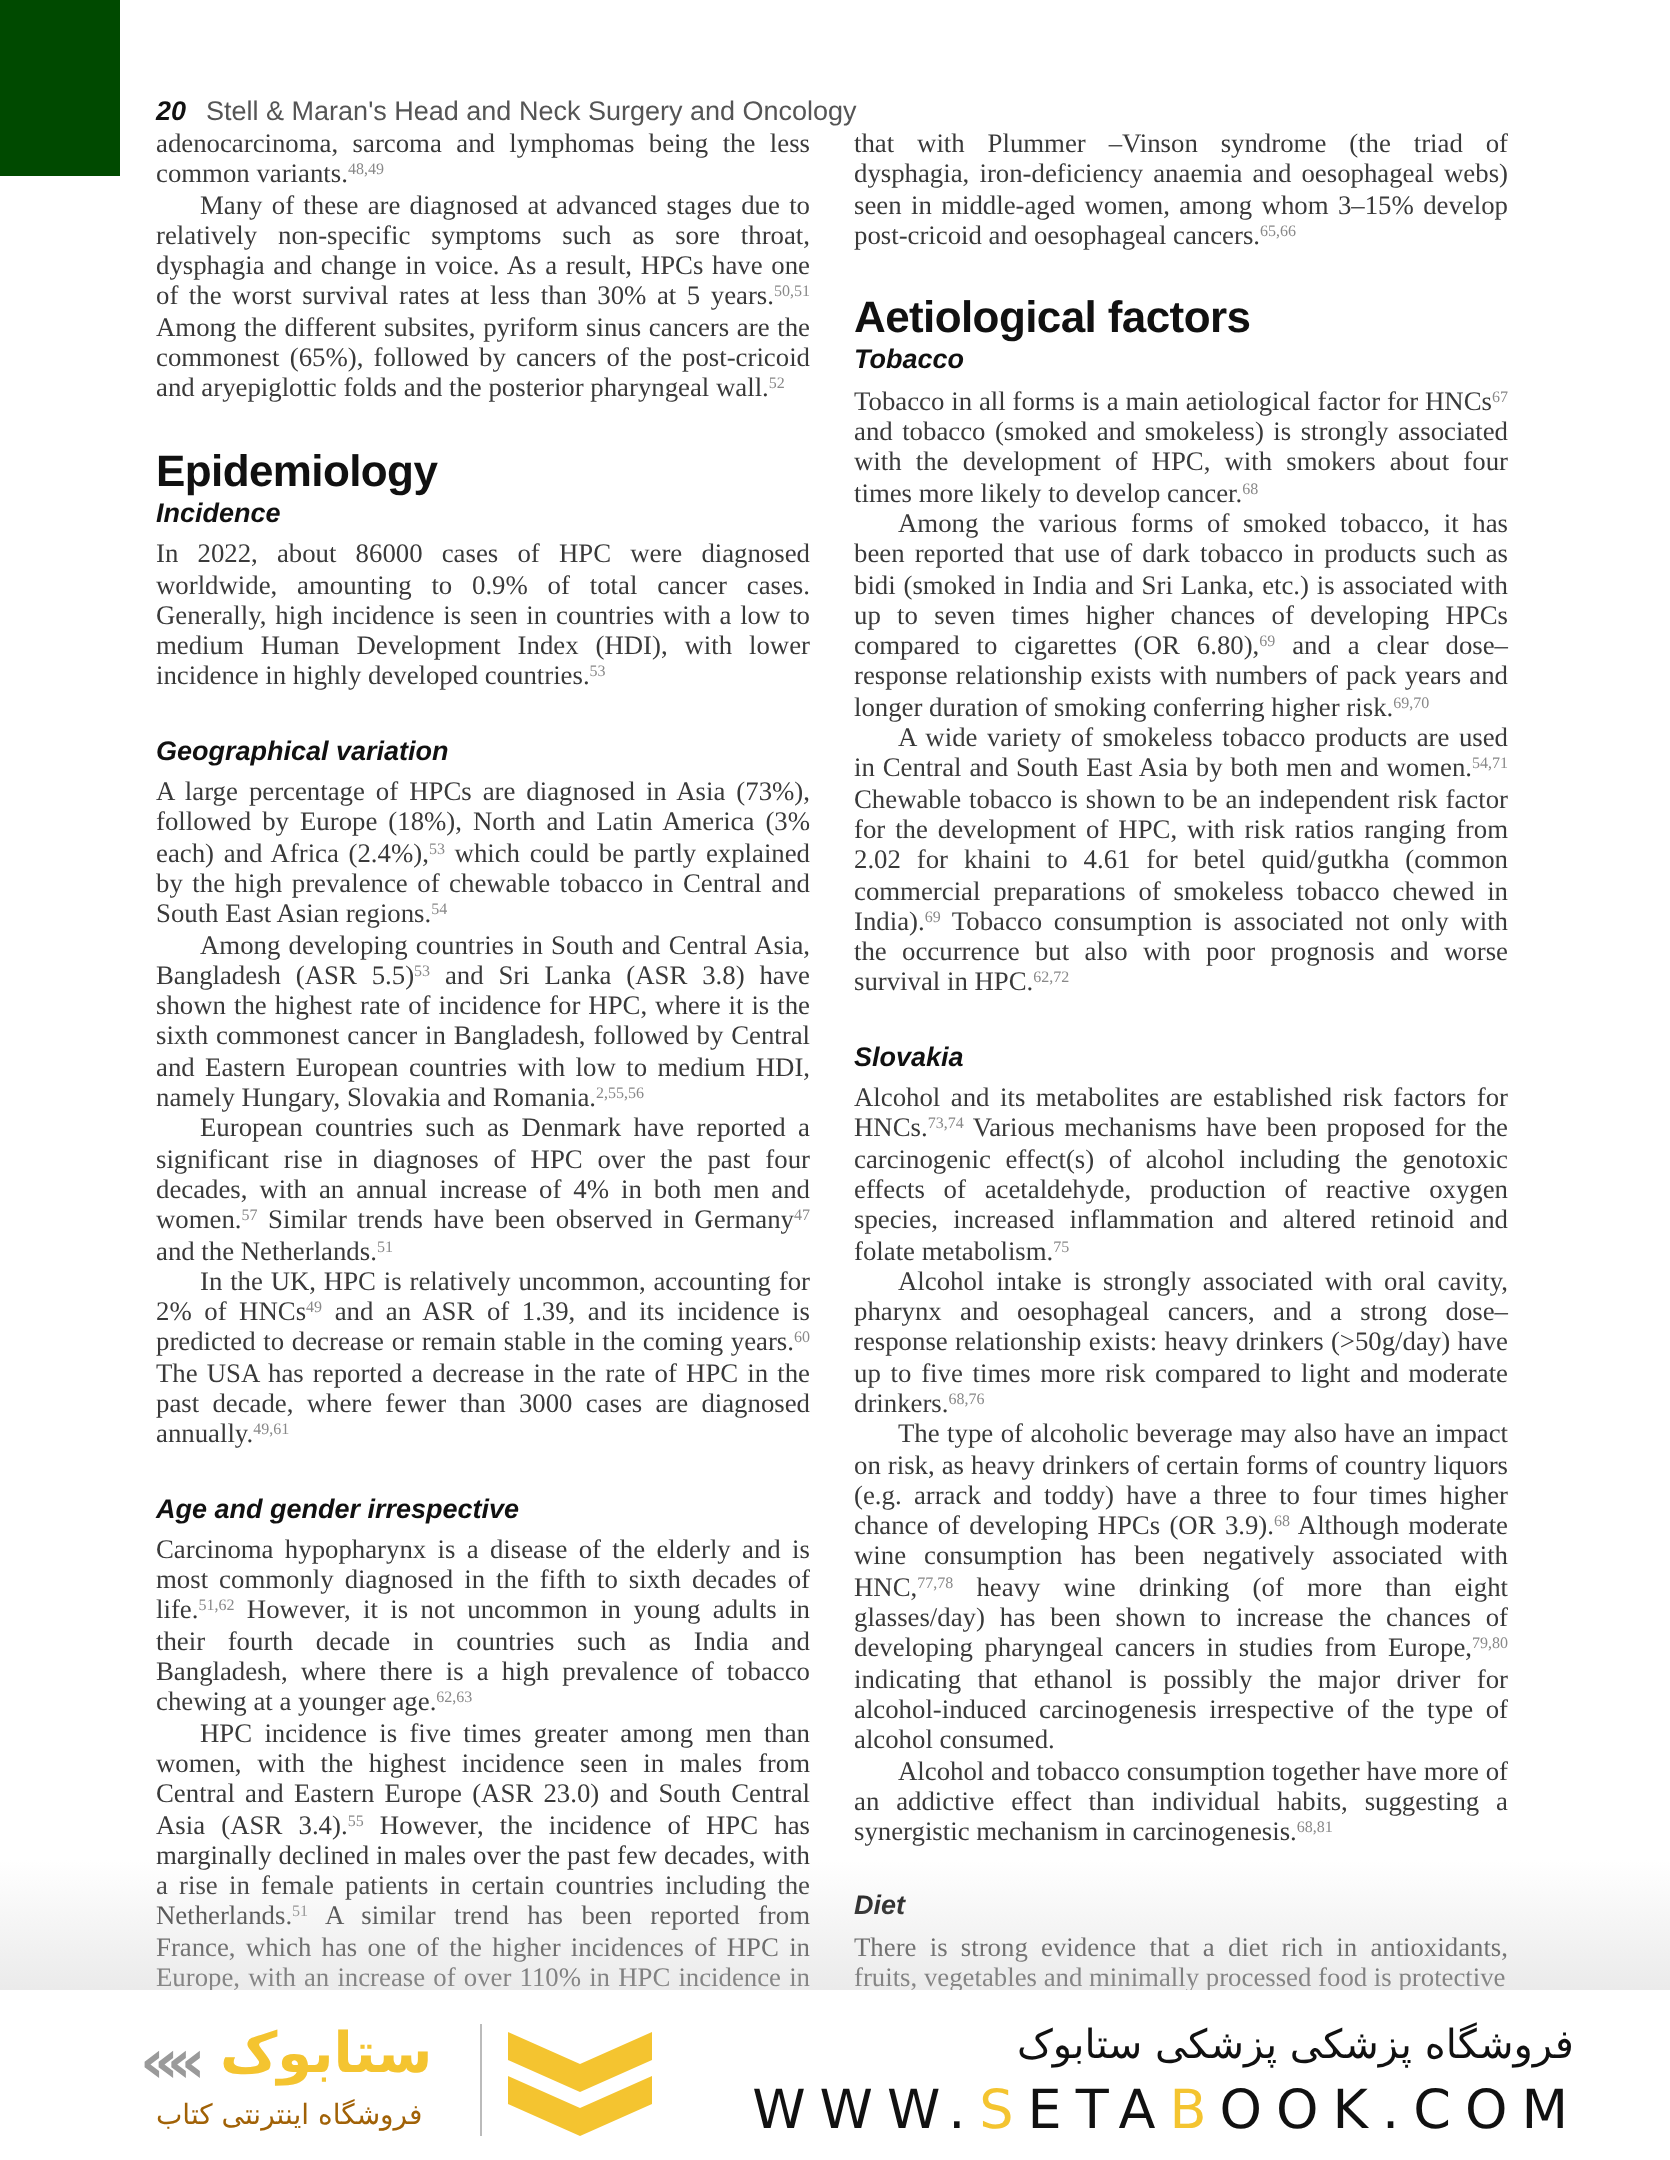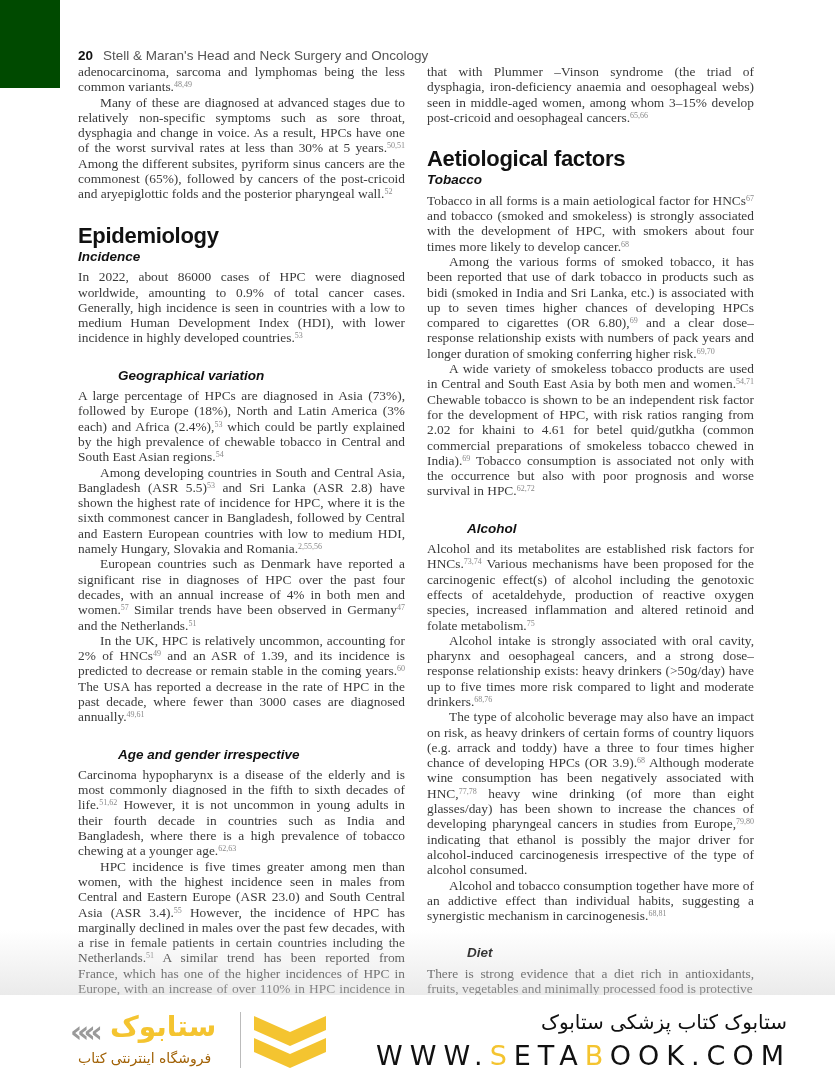--- a/index.html
+++ b/index.html
@@ -9,41 +9,41 @@
     font-family:"Liberation Serif", "DejaVu Serif", serif;
   }
   .green-tab {
     position:absolute; left:0; top:0; width:60px; height:88px; background:#004a00;
   }
   .running-head {
     position:absolute; left:78px; top:48px;
     font-family:"Liberation Sans", "DejaVu Sans", sans-serif;
     font-size:13.5px; color:#555;
   }
-  .running-head .pnum { font-weight:bold; color:#111; margin-right:10px; }
+  .running-head .pnum { font-weight:bold; color:#111; margin-right:10px;font-style:italic; }
   .col {
     position:absolute; top:64px; width:327px;
     font-size:13.4px; line-height:15.3px; text-align:justify; hyphens:auto;
   }
   .col.left { left:78px; }
   .col.right { left:427px; }
   p { margin:0; }
   p.ind { text-indent:22px; }
   sup { font-size:8px; color:#888; vertical-align:4px; line-height:0; }
   h2 {
     font-family:"Liberation Sans", "DejaVu Sans", sans-serif;
     font-size:22px; font-weight:bold; color:#111; margin:26px 0 6px 0;
     letter-spacing:-0.3px;
   }
   h3 {
     font-family:"Liberation Sans", "DejaVu Sans", sans-serif;
     font-size:13.5px; font-weight:bold; font-style:italic; color:#111;
     margin:4px 0 5px 0;
   }
-  h3.spaced { margin-top:22px;margin-left:40px; }
+  h3.spaced { margin-top:22px; }
   .fade {
     position:absolute; left:0; right:0; top:930px; height:70px;
     background:linear-gradient(to bottom, rgba(255,255,255,0) 0%, rgba(215,215,215,0.55) 100%);
     pointer-events:none;
   }
   .footer-band {
     position:absolute; left:0; right:0; top:995px; height:85px; background:#ffffff;
   }
   .logo-area { position:absolute; left:70px; top:1008px; width:270px; height:66px; }
   .logo-arrows { position:absolute; left:0; top:6px; font-family:"DejaVu Sans", sans-serif; font-size:30px; color:#9a9a9a; font-weight:bold; letter-spacing:-6px; }
@@ -73,39 +73,39 @@
 <div class="col left">
   <p><span>adenocarcinoma, sarcoma and lymphomas being the less common variants.</span><sup>48,49</sup></p>
   <p class="ind"><span>Many of these are diagnosed at advanced stages due to relatively non-specific symptoms such as sore throat, dysphagia and change in voice. As a result, HPCs have one of the worst survival rates at less than 30% at 5 years.</span><sup>50,51</sup><span> Among the different subsites, pyriform sinus cancers are the commonest (65%), followed by cancers of the post-cricoid and aryepiglottic folds and the  posterior pharyngeal wall.</span><sup>52</sup></p>
 
   <h2>Epidemiology</h2>
   <h3>Incidence</h3>
   <p><span>In 2022, about 86000 cases of HPC were diagnosed worldwide, amounting to 0.9% of total cancer cases. Generally, high incidence is seen in countries with a low to medium Human Development Index (HDI), with lower incidence in highly developed countries.</span><sup>53</sup></p>
 
   <h3 class="spaced">Geographical variation</h3>
   <p><span>A large percentage of HPCs are diagnosed in Asia (73%), followed by Europe (18%), North and Latin America (3% each) and Africa (2.4%),</span><sup>53</sup><span> which could be partly explained by the high prevalence of chewable tobacco in Central and South East Asian regions.</span><sup>54</sup></p>
-  <p class="ind"><span>Among developing countries in South and Central Asia, Bangladesh (ASR 5.5)</span><sup>53</sup><span> and Sri Lanka (ASR 2.8) have shown the highest rate of incidence for HPC, where it is the sixth commonest cancer in Bangladesh, followed by Central and Eastern European countries with low to medium HDI, namely Hungary, Slovakia and Romania.</span><sup>2,55,56</sup></p>
+  <p class="ind"><span>Among developing countries in South and Central Asia, Bangladesh (ASR 5.5)</span><sup>53</sup><span> and Sri Lanka (ASR 3.8) have shown the highest rate of incidence for HPC, where it is the sixth commonest cancer in Bangladesh, followed by Central and Eastern European countries with low to medium HDI, namely Hungary, Slovakia and Romania.</span><sup>2,55,56</sup></p>
   <p class="ind"><span>European countries such as Denmark have reported a significant rise in diagnoses of HPC over the past four decades, with an annual increase of 4% in both men and women.</span><sup>57</sup><span> Similar trends have been observed in Germany</span><sup>47</sup><span> and the Netherlands.</span><sup>51</sup></p>
   <p class="ind"><span>In the UK, HPC is relatively uncommon, accounting for 2% of HNCs</span><sup>49</sup><span> and an ASR of 1.39, and its incidence is predicted to decrease or remain stable in the coming years.</span><sup>60</sup><span> The USA has reported a decrease in the rate of HPC in the past decade, where fewer than 3000 cases are diagnosed annually.</span><sup>49,61</sup></p>
 
   <h3 class="spaced">Age and gender irrespective</h3>
   <p><span>Carcinoma hypopharynx is a disease of the elderly and is most commonly diagnosed in the fifth to sixth decades of life.</span><sup>51,62</sup><span> However, it is not uncommon in young adults in their fourth decade in countries such as India and Bangladesh, where there is a high prevalence of tobacco chewing at a younger age.</span><sup>62,63</sup></p>
   <p class="ind"><span>HPC incidence is five times greater among men than women, with the highest incidence seen in males from Central and Eastern Europe (ASR 23.0) and South Central Asia (ASR 3.4).</span><sup>55</sup><span> However, the incidence of HPC has marginally declined in males over the past few decades, with a rise in female patients in certain countries including the Netherlands.</span><sup>51</sup><span> A similar trend has been reported from France, which has one of the higher incidences of HPC in Europe, with an increase of over 110% in HPC incidence in females between 1985 and 2004.</span></p>
 </div>
 
 <div class="col right">
   <p><span>that with Plummer –Vinson syndrome (the triad of dysphagia, iron-deficiency anaemia and oesophageal webs) seen in middle-aged women, among whom 3–15% develop post-cricoid and oesophageal cancers.</span><sup>65,66</sup></p>
 
   <h2>Aetiological factors</h2>
   <h3>Tobacco</h3>
   <p><span>Tobacco in all forms is a main aetiological factor for HNCs</span><sup>67</sup><span> and tobacco (smoked and smokeless) is strongly associated with the development of HPC, with smokers about four times more likely to develop cancer.</span><sup>68</sup></p>
   <p class="ind"><span>Among the various forms of smoked tobacco, it has been reported that use of dark tobacco in products such as bidi (smoked in India and Sri Lanka, etc.) is associated with up to seven times higher chances of developing HPCs compared to cigarettes (OR 6.80),</span><sup>69</sup><span> and a clear dose–response relationship exists with numbers of pack years and longer duration of smoking conferring higher risk.</span><sup>69,70</sup></p>
   <p class="ind"><span>A wide variety of smokeless tobacco products are used in Central and South East Asia by both men and women.</span><sup>54,71</sup><span> Chewable tobacco is shown to be an independent risk factor for the development of HPC, with risk ratios ranging from 2.02 for khaini to 4.61 for betel quid/gutkha (common commercial preparations of smokeless tobacco chewed in India).</span><sup>69</sup><span> Tobacco consumption is associated not only with the occurrence but also with poor prognosis and worse survival in HPC.</span><sup>62,72</sup></p>
 
-  <h3 class="spaced">Alcohol</h3>
+  <h3 class="spaced">Slovakia</h3>
   <p><span>Alcohol and its metabolites are established risk factors for HNCs.</span><sup>73,74</sup><span> Various mechanisms have been proposed for the carcinogenic effect(s) of alcohol including the genotoxic effects of acetaldehyde, production of reactive oxygen species, increased inflammation and altered retinoid and folate metabolism.</span><sup>75</sup></p>
   <p class="ind"><span>Alcohol intake is strongly associated with oral cavity, pharynx and oesophageal cancers, and a strong dose–response relationship exists: heavy drinkers (&gt;50g/day) have up to five times more risk compared to light and moderate drinkers.</span><sup>68,76</sup></p>
   <p class="ind"><span>The type of alcoholic beverage may also have an impact on risk, as heavy drinkers of certain forms of country liquors (e.g. arrack and toddy) have a three to four times higher chance of developing HPCs (OR 3.9).</span><sup>68</sup><span> Although moderate wine consumption has been negatively associated with HNC,</span><sup>77,78</sup><span> heavy wine drinking (of more than eight glasses/day) has been shown to increase the chances of developing pharyngeal cancers in studies from Europe,</span><sup>79,80</sup><span> indicating that ethanol is possibly the major driver for alcohol-induced carcinogenesis irrespective of the type of alcohol consumed.</span></p>
   <p class="ind"><span>Alcohol and tobacco consumption together have more of an addictive effect than individual habits, suggesting a synergistic mechanism in carcinogenesis.</span><sup>68,81</sup></p>
 
   <h3 class="spaced">Diet</h3>
   <p><span>There is strong evidence that a diet rich in antioxidants, fruits, vegetables and minimally processed food is protective</span></p>
 </div>
 
 <div class="fade"></div>
@@ -115,14 +115,14 @@
   <span class="logo-arrows">««</span>
   <span class="logo-word">ستابوک</span>
   <span class="logo-sub">فروشگاه اینترنتی کتاب</span>
   <span class="logo-divider"></span>
   <svg class="logo-chevron" width="76" height="62" viewBox="0 0 76 62">
     <polygon points="2,6 38,22 74,6 74,20 38,36 2,20" fill="#f4c430"></polygon>
     <polygon points="2,28 38,44 74,28 74,42 38,58 2,42" fill="#f4c430"></polygon>
   </svg>
 </div>
 
-<div class="store-title">ستابوک کتاب پزشکی ستابوک</div>
+<div class="store-title">فروشگاه پزشکی پزشکی ستابوک</div>
 <div class="store-url"><span>WWW.</span><span class="hl">S</span><span>ETA</span><span class="hl">B</span><span>OOK.COM</span></div>
 
 </body></html>

